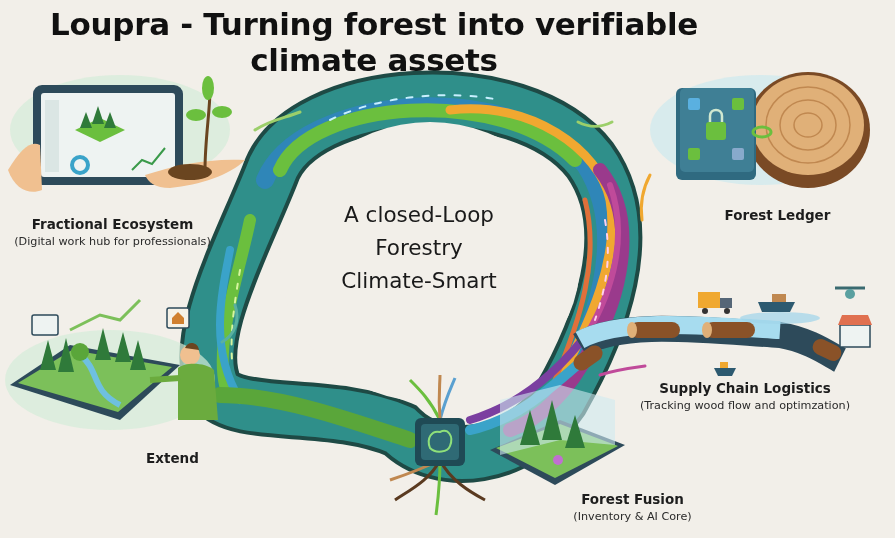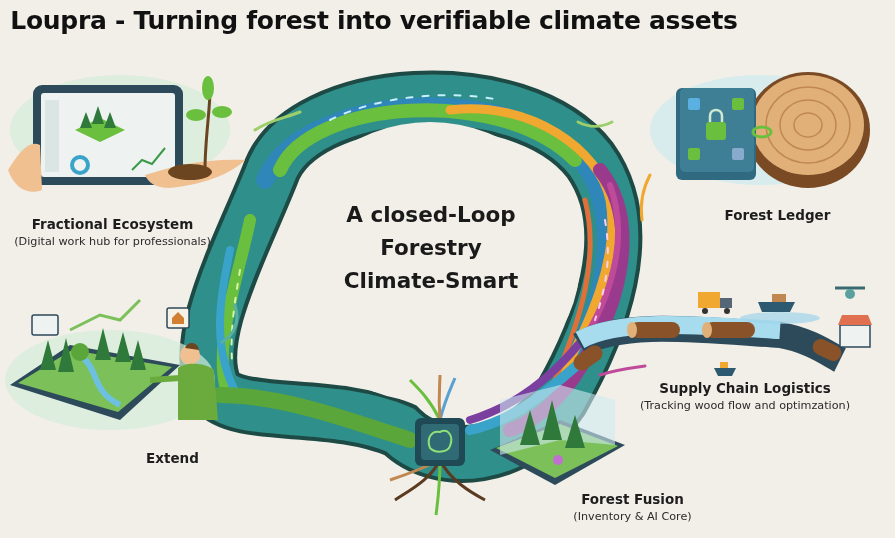--- a/index.html
+++ b/index.html
@@ -3,26 +3,26 @@
 <meta charset="utf-8">
 <style>
   html, body { margin:0; padding:0; }
   body {
     width:895px; height:538px; overflow:hidden; position:relative;
     background:#f2efe9;
     font-family:"DejaVu Sans", sans-serif; color:#1d1d1d;
   }
   .title {
     position:absolute; left:0; top:6px; width:748px; text-align:center;
-    font-size:25px; font-weight:bold; letter-spacing:-0.3px; color:#111;
+    font-size:31px; font-weight:bold; letter-spacing:-0.3px; color:#111;
   }
   svg.art { position:absolute; left:0; top:0; }
   .center-text {
-    position:absolute; left:320px; top:198px; width:222px; text-align:center;
-    font-size:21.5px; line-height:33px; color:#1a1a1a; font-weight:700;
+    position:absolute; left:308px; top:198px; width:222px; text-align:center;
+    font-size:21.5px; line-height:33px; color:#1a1a1a; font-weight:400;
   }
   .label { position:absolute; text-align:center; }
   .label .name { font-size:13.5px; font-weight:bold; color:#1d1d1d; }
   .label .desc { font-size:11.2px; color:#2a2a2a; white-space:nowrap; margin-top:3px; }
 </style>
 </head>
 <body>
 
 <div class="title">Loupra - Turning forest into verifiable climate assets</div>
 

